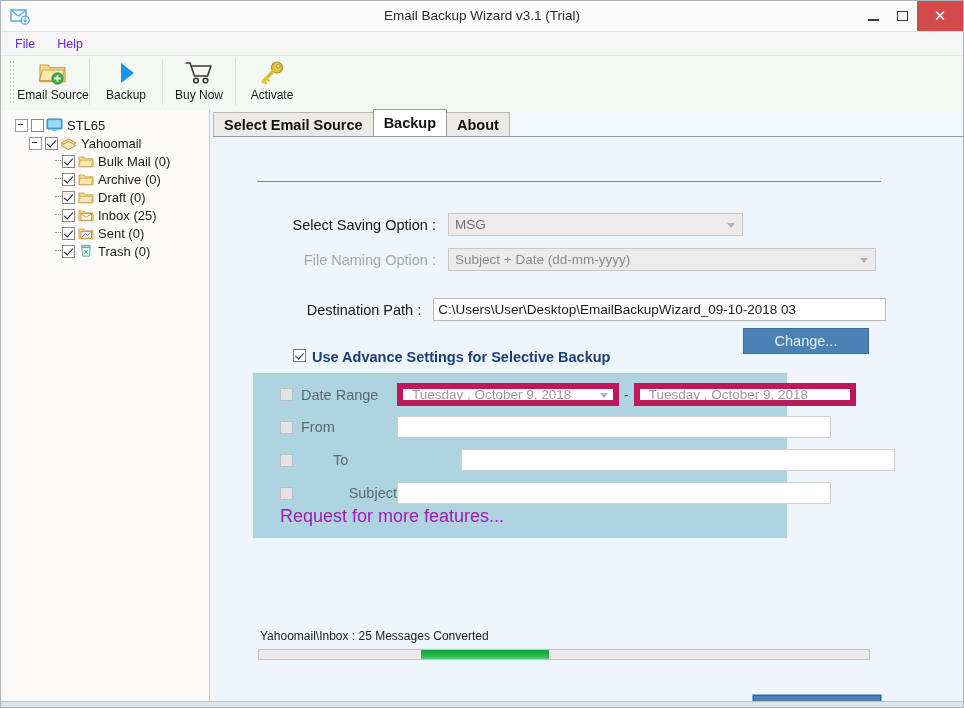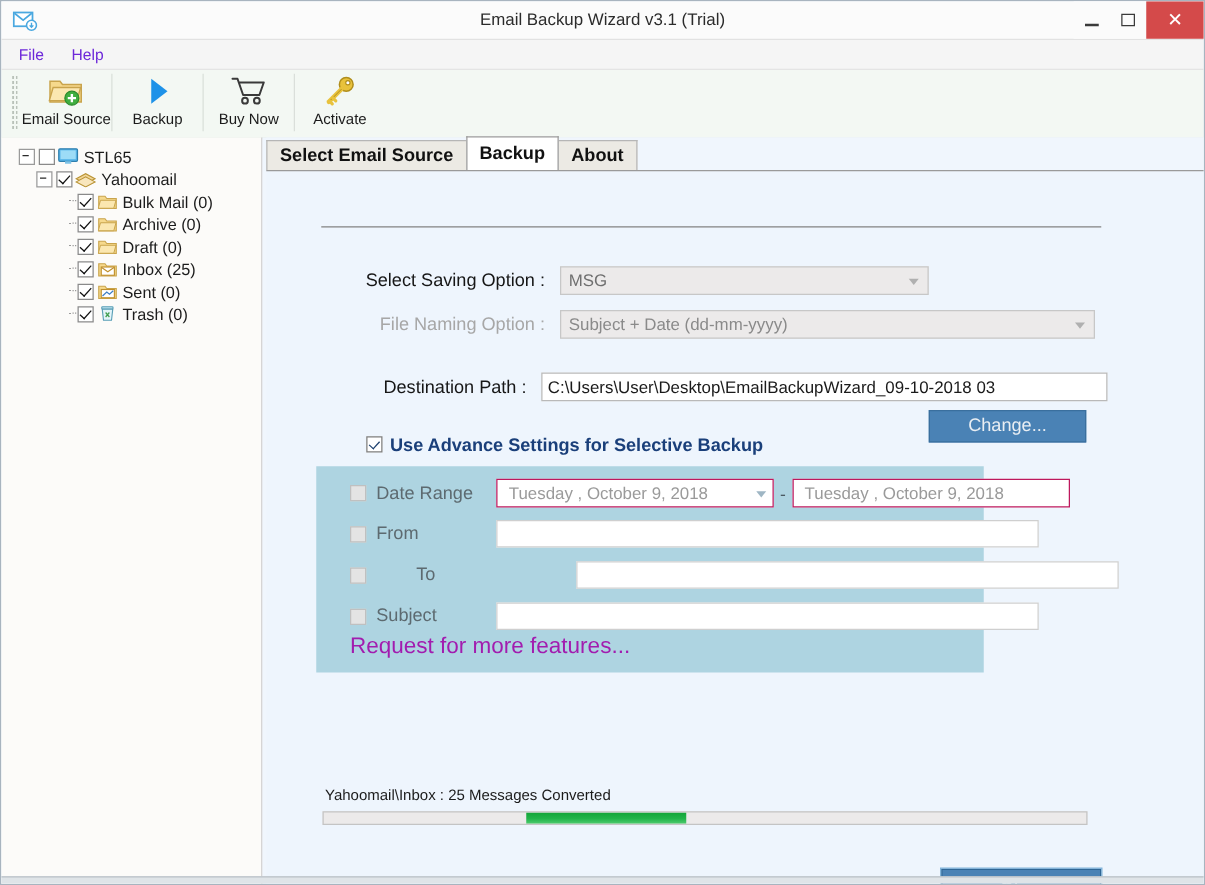--- a/index.html
+++ b/index.html
@@ -425,21 +425,21 @@
   }
   .adv-lbl {
     font-size: 14.5px;
     color: #5d6a70;
     margin-left: 8px;
     white-space: nowrap;
   }
   .datebox {
     height: 23px;
     background: #fff;
-    border: 1px solid #be185d;
+    border: 6px solid #be185d;
     box-sizing: border-box;
     display: flex;
     align-items: center;
     position: relative;
     font-size: 13.5px;
     color: #9a9a9a;
     padding-left: 9px;
     overflow: hidden;
     white-space: nowrap;
   }
@@ -779,21 +779,21 @@
             <span class="adv-lbl" style="width:96px;">From</span>
             <span class="white-in" style="width:434px;"></span>
           </div>
 
           <div class="adv-row" style="left:27px; top:76px;gap:32px;">
             <span class="chk-flat"></span>
             <span class="adv-lbl" style="width:96px;">To</span>
             <span class="white-in" style="width:434px;"></span>
           </div>
 
-          <div class="adv-row" style="left:27px; top:109px;">
+          <div class="adv-row" style="left:27px; top:109px;text-align:right;">
             <span class="chk-flat"></span>
             <span class="adv-lbl" style="width:96px;">Subject</span>
             <span class="white-in" style="width:434px;"></span>
           </div>
 
           <div class="req-link">Request for more features...</div>
         </div>
 
         <div class="status-text">Yahoomail\Inbox : 25 Messages Converted</div>
         <div class="progress">

